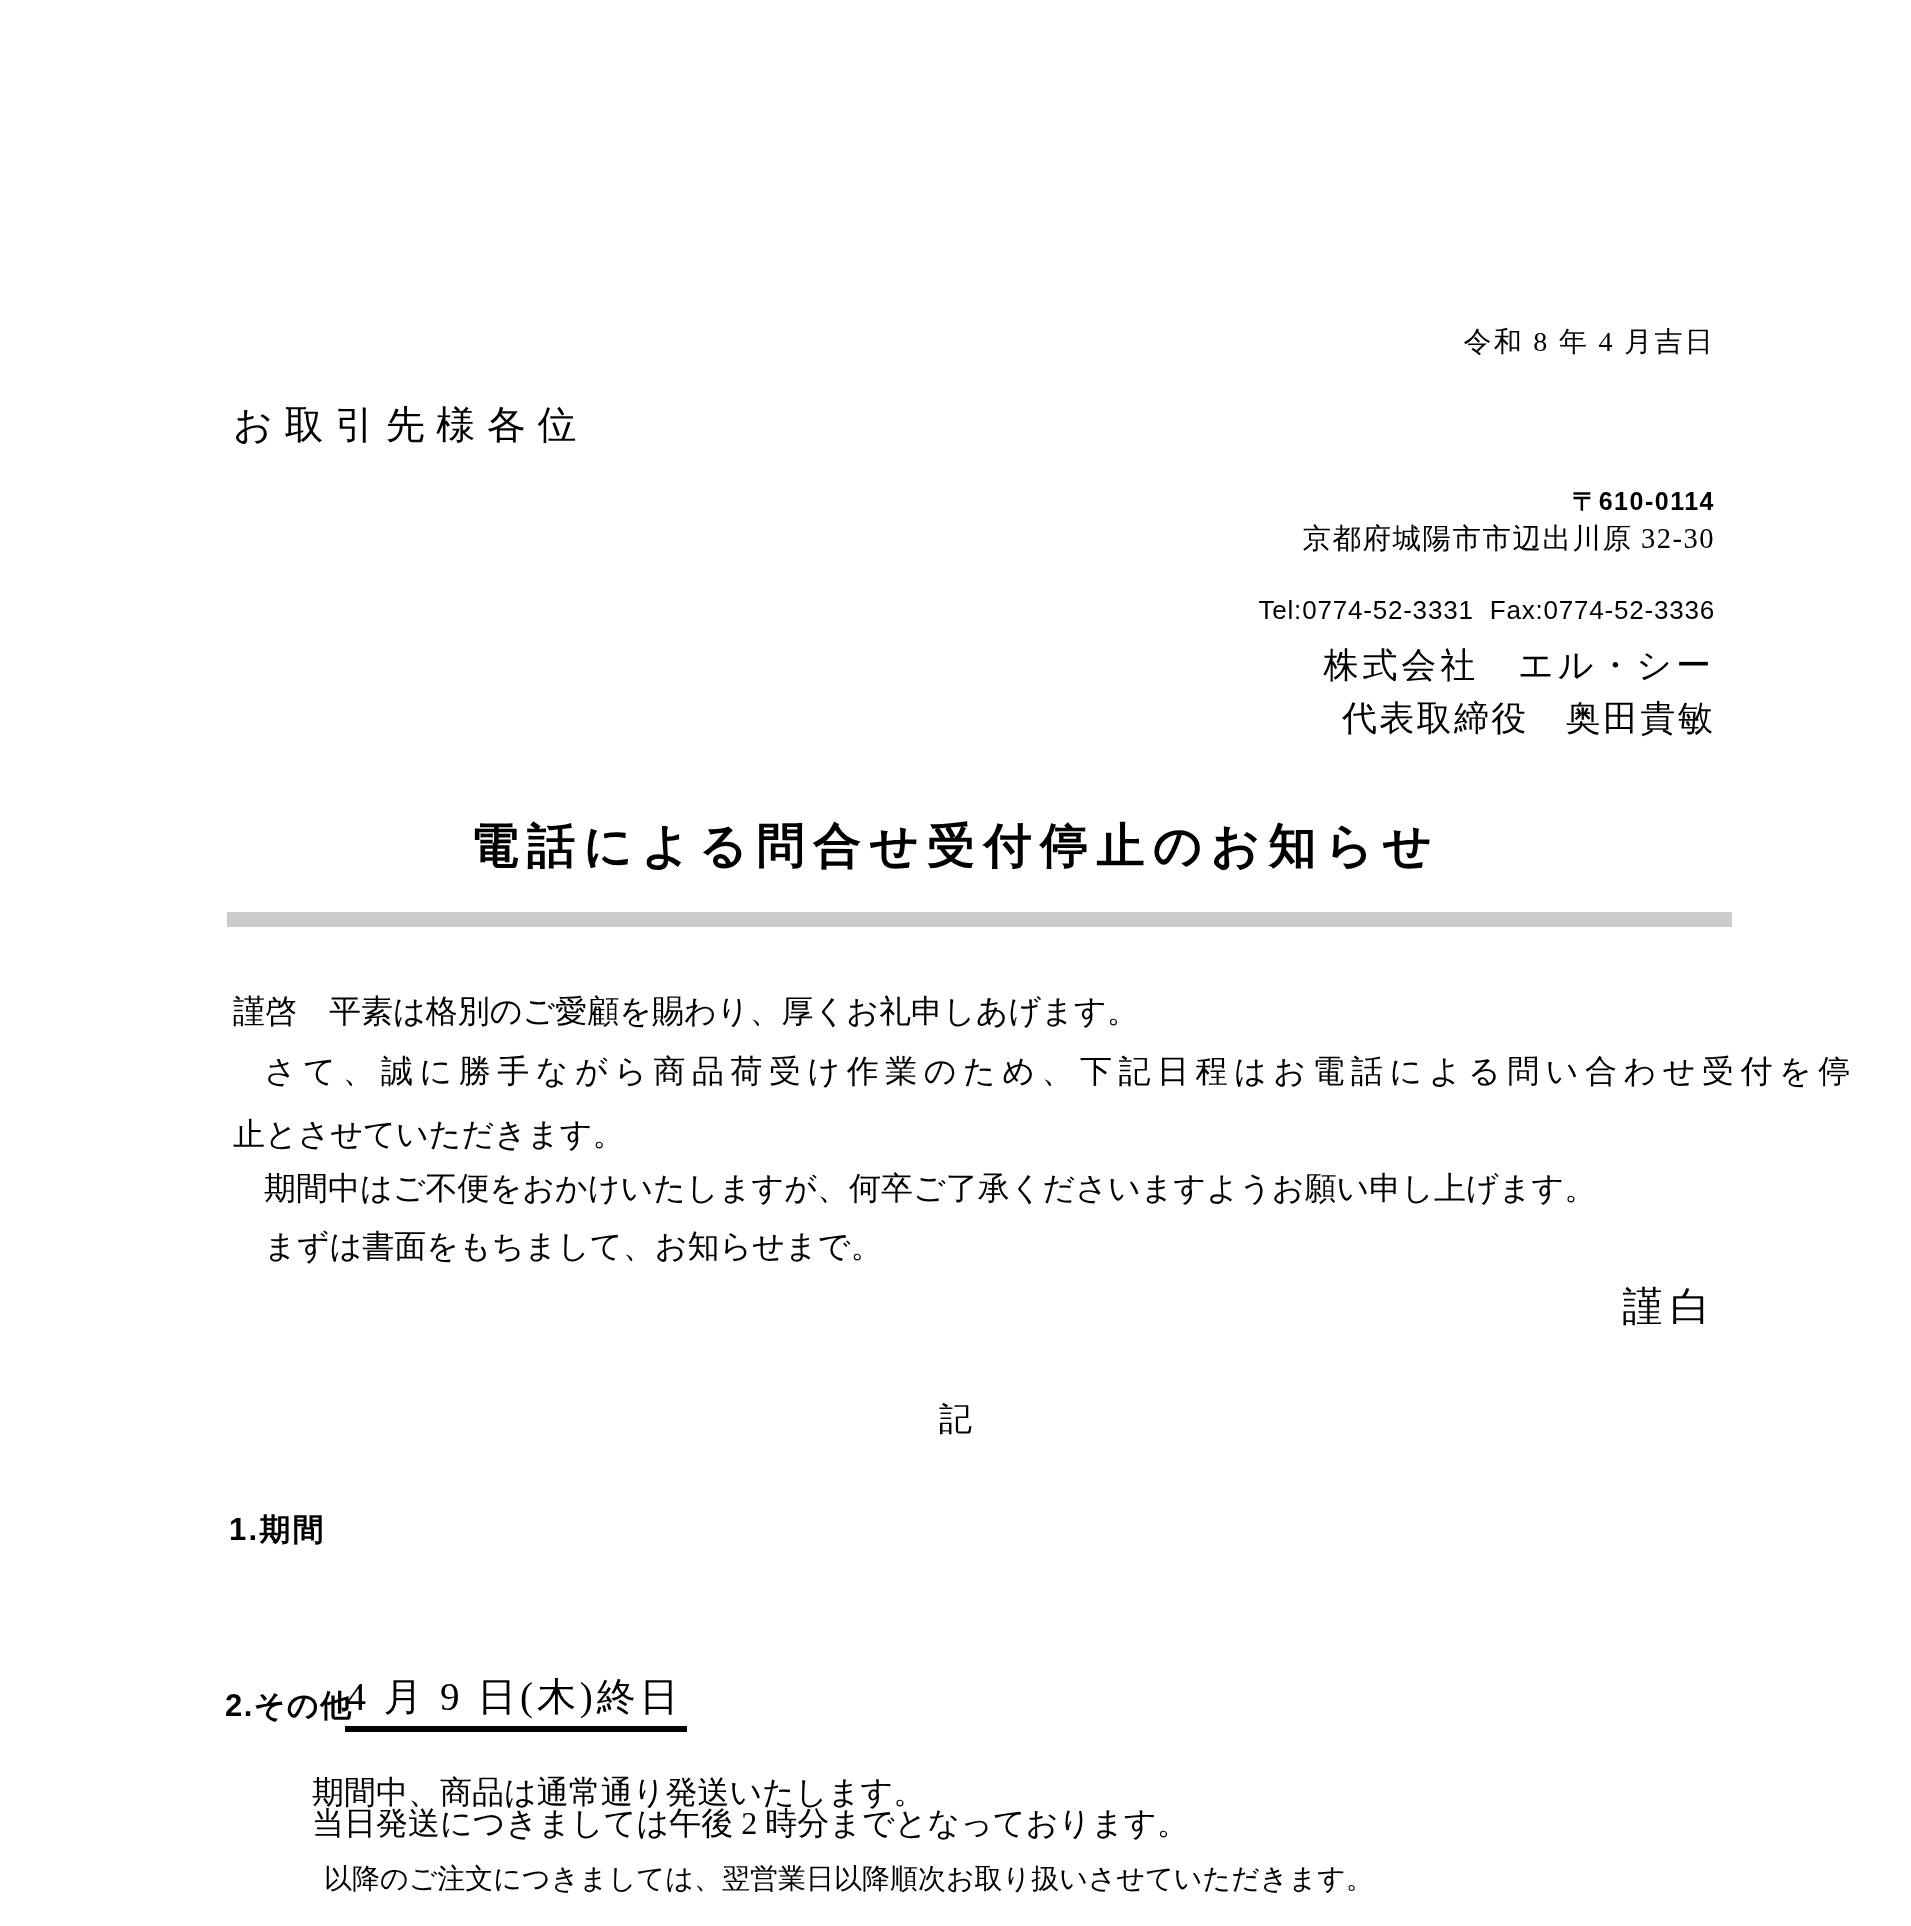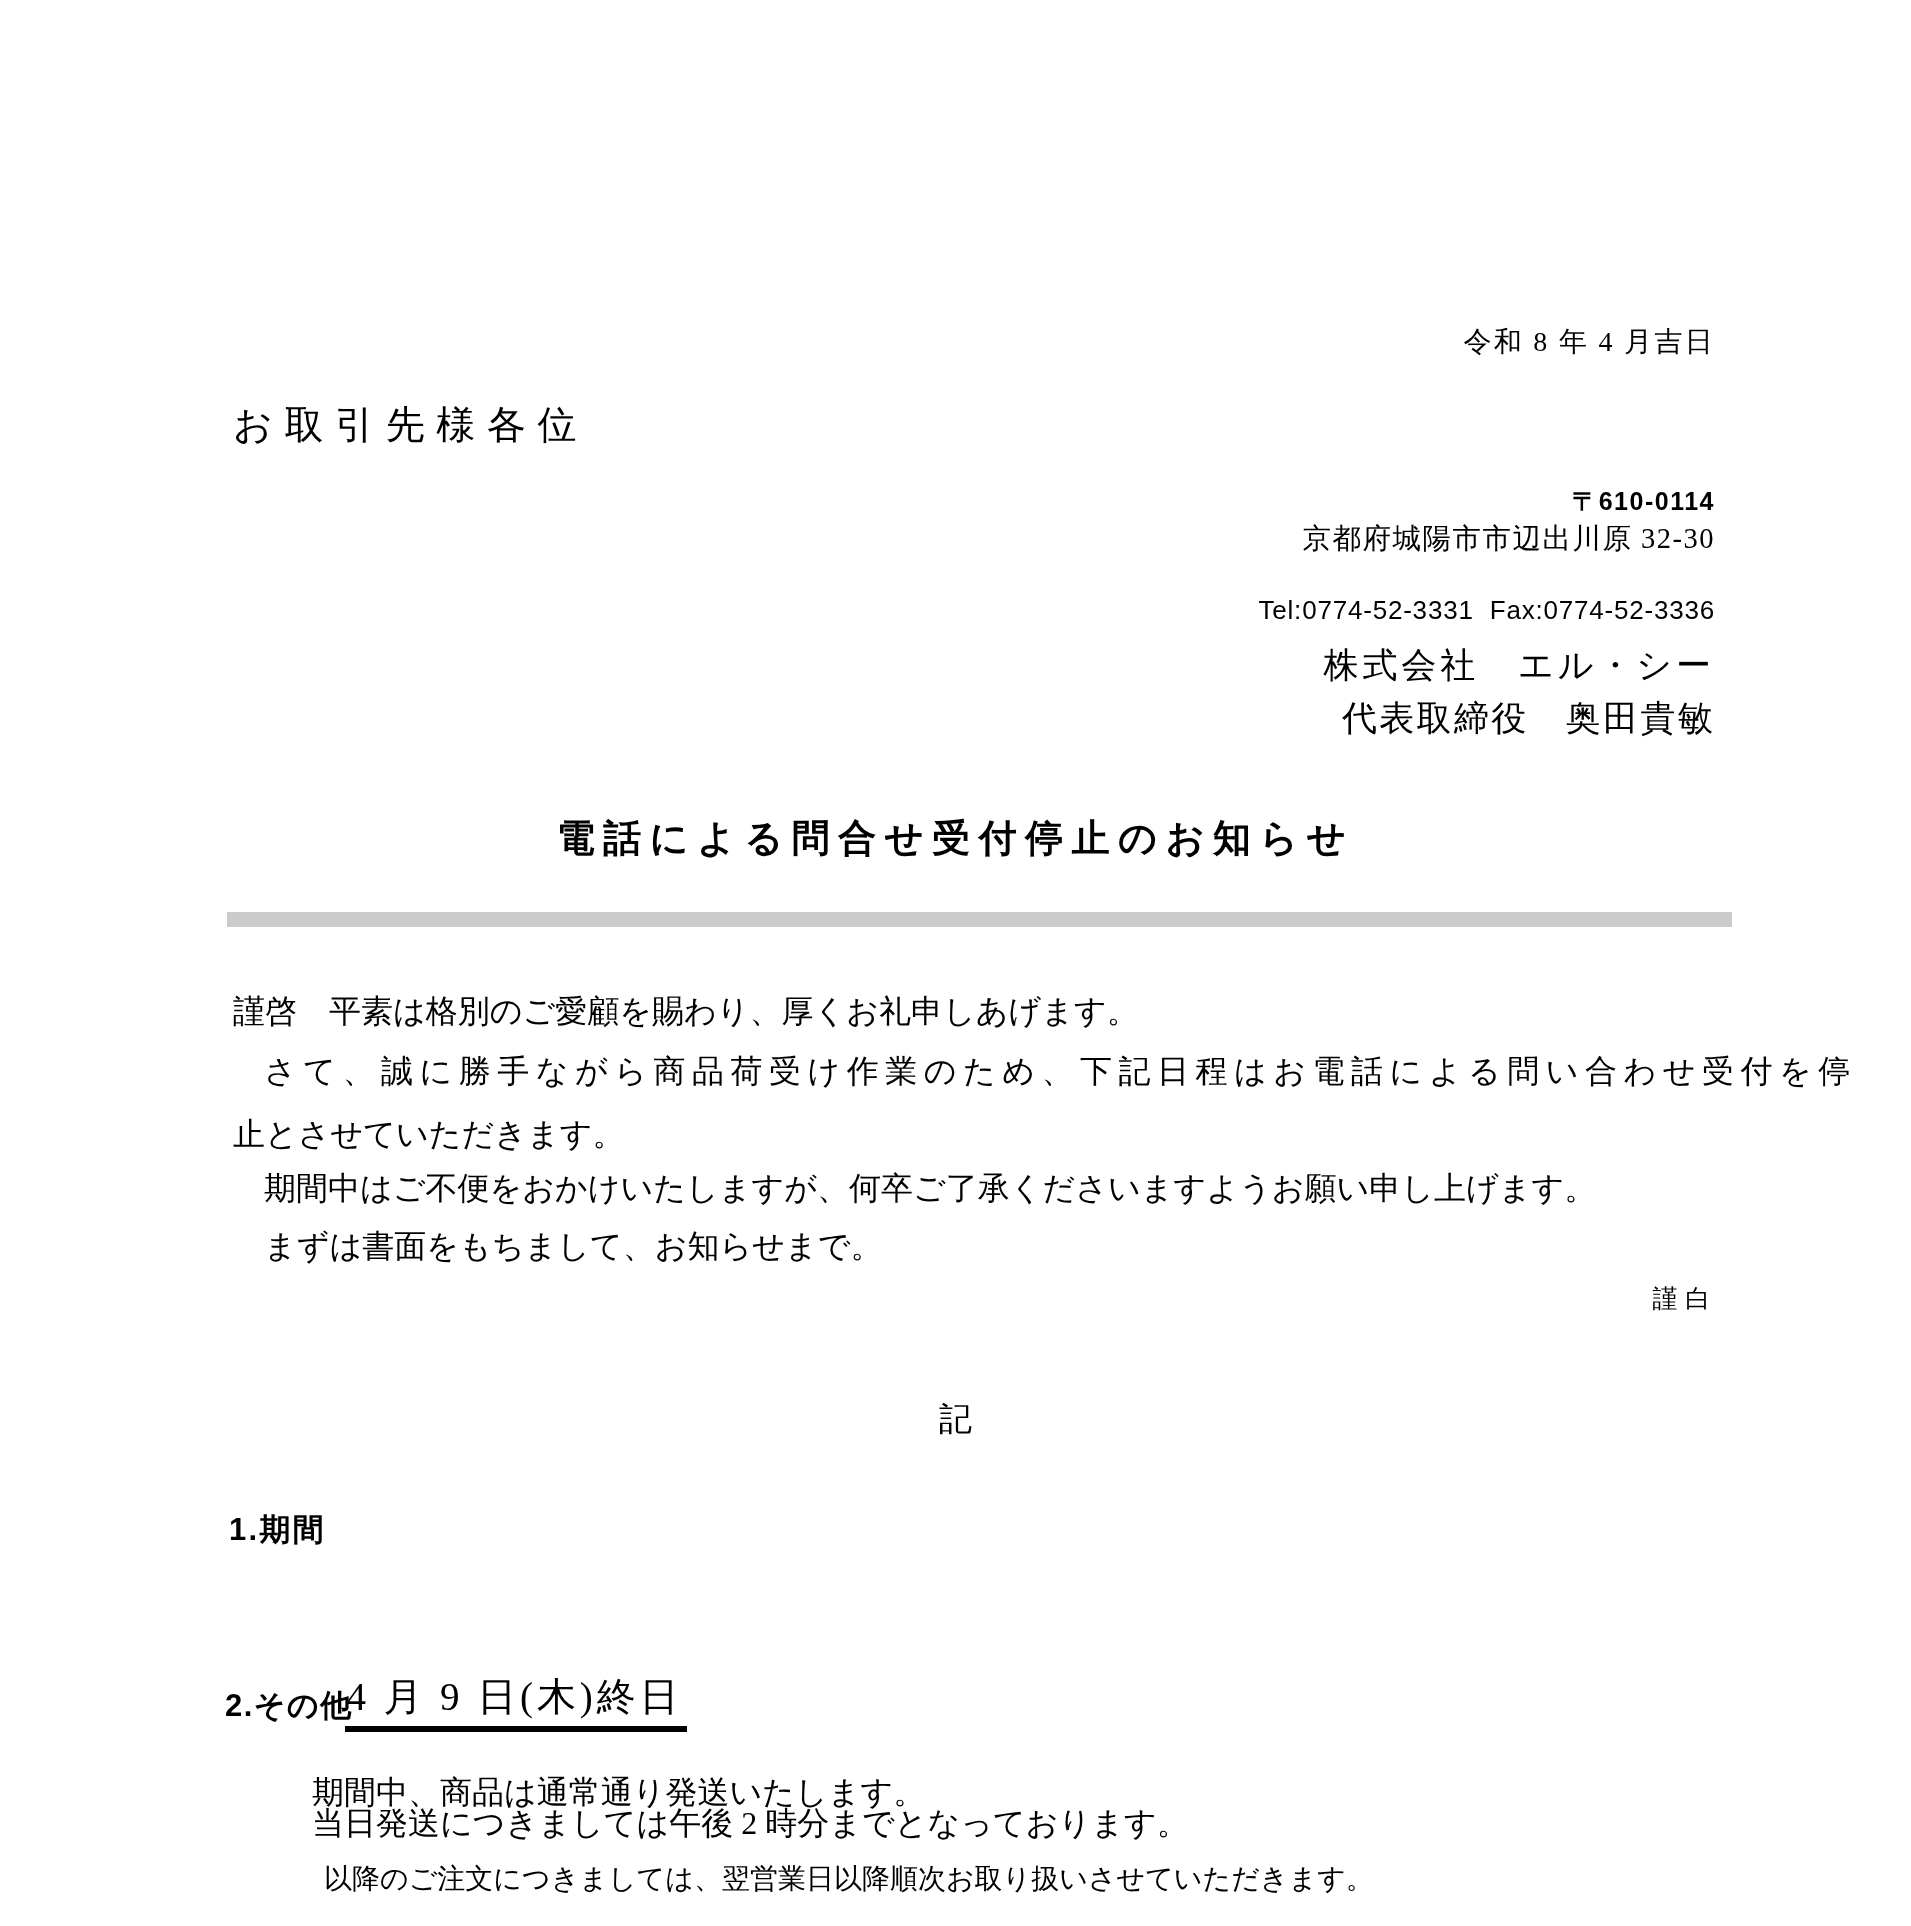--- a/index.html
+++ b/index.html
@@ -53,35 +53,35 @@
   <div class="abs gothic right-block" style="top: 488px; font-size: 25px; font-weight: bold; letter-spacing: 1.5px;">〒610-0114</div>
 
   <div class="abs serif right-block" style="top: 523px; font-size: 28.5px; letter-spacing: 1.5px;">京都府城陽市市辺出川原 32-30</div>
 
   <div class="abs gothic right-block" style="top: 596px; font-size: 26px; font-weight: normal; letter-spacing: 0.8px;">Tel:0774-52-3331  Fax:0774-52-3336</div>
 
   <div class="abs serif right-block" style="top: 647px; font-size: 35px; letter-spacing: 3.9px;">株式会社　エル・シー</div>
 
   <div class="abs serif right-block" style="top: 700px; font-size: 35px; letter-spacing: 2.3px;">代表取締役　奥田貴敏</div>
 
-  <div class="abs gothic" style="top: 820px; left: 0; width: 100%; text-align: center; font-size: 38px; letter-spacing: 8.5px; font-family: Liberation Mono, monospace;">電話による問合せ受付停止のお知らせ</div>
+  <div class="abs gothic" style="top: 820px; left: 0; width: 100%; text-align: center; font-size: 48px; letter-spacing: 8.5px;">電話による問合せ受付停止のお知らせ</div>
 
   <div class="divider" style="top: 912px; left: 227px; width: 1505px; height: 15.4px;"></div>
 
   <div class="abs serif" style="top: 994px; left: 233px; font-size: 32px;">謹啓　平素は格別のご愛顧を賜わり、厚くお礼申しあげます。</div>
 
   <div class="abs serif" style="top: 1054px; left: 264px; font-size: 32px; letter-spacing: 6.5px;">さて、誠に勝手ながら商品荷受け作業のため、下記日程はお電話による問い合わせ受付を停</div>
 
   <div class="abs serif" style="top: 1117px; left: 233px; font-size: 32px;">止とさせていただきます。</div>
 
   <div class="abs serif" style="top: 1171px; left: 264px; font-size: 32px;">期間中はご不便をおかけいたしますが、何卒ご了承くださいますようお願い申し上げます。</div>
 
   <div class="abs serif" style="top: 1229px; left: 264px; font-size: 32px;">まずは書面をもちまして、お知らせまで。</div>
 
-  <div class="abs serif" style="top: 1285px; right: 193px; font-size: 25px; letter-spacing: 7.7px;">謹白</div>
+  <div class="abs serif" style="top: 1285px; right: 193px; font-size: 40px; letter-spacing: 7.7px;">謹白</div>
 
   <div class="abs serif" style="top: 1401px; left: 0; width: 100%; text-align: center; font-size: 33px;">記</div>
 
   <div class="abs gothic" style="top: 1513px; left: 229px; font-size: 31px; letter-spacing: 2.3px;">1.期間</div>
 
   <div class="abs serif" style="top: 1593px; left: 306px; font-size: 39px;">
     <span class="underlined-date" style="letter-spacing: 3.9px; margin-top: 40px;">4 月 9 日(木)終日</span>
   </div>
 
   <div class="abs gothic" style="top: 1689px; left: 225px; font-size: 31px; letter-spacing: 1.5px;">2.その他</div>

